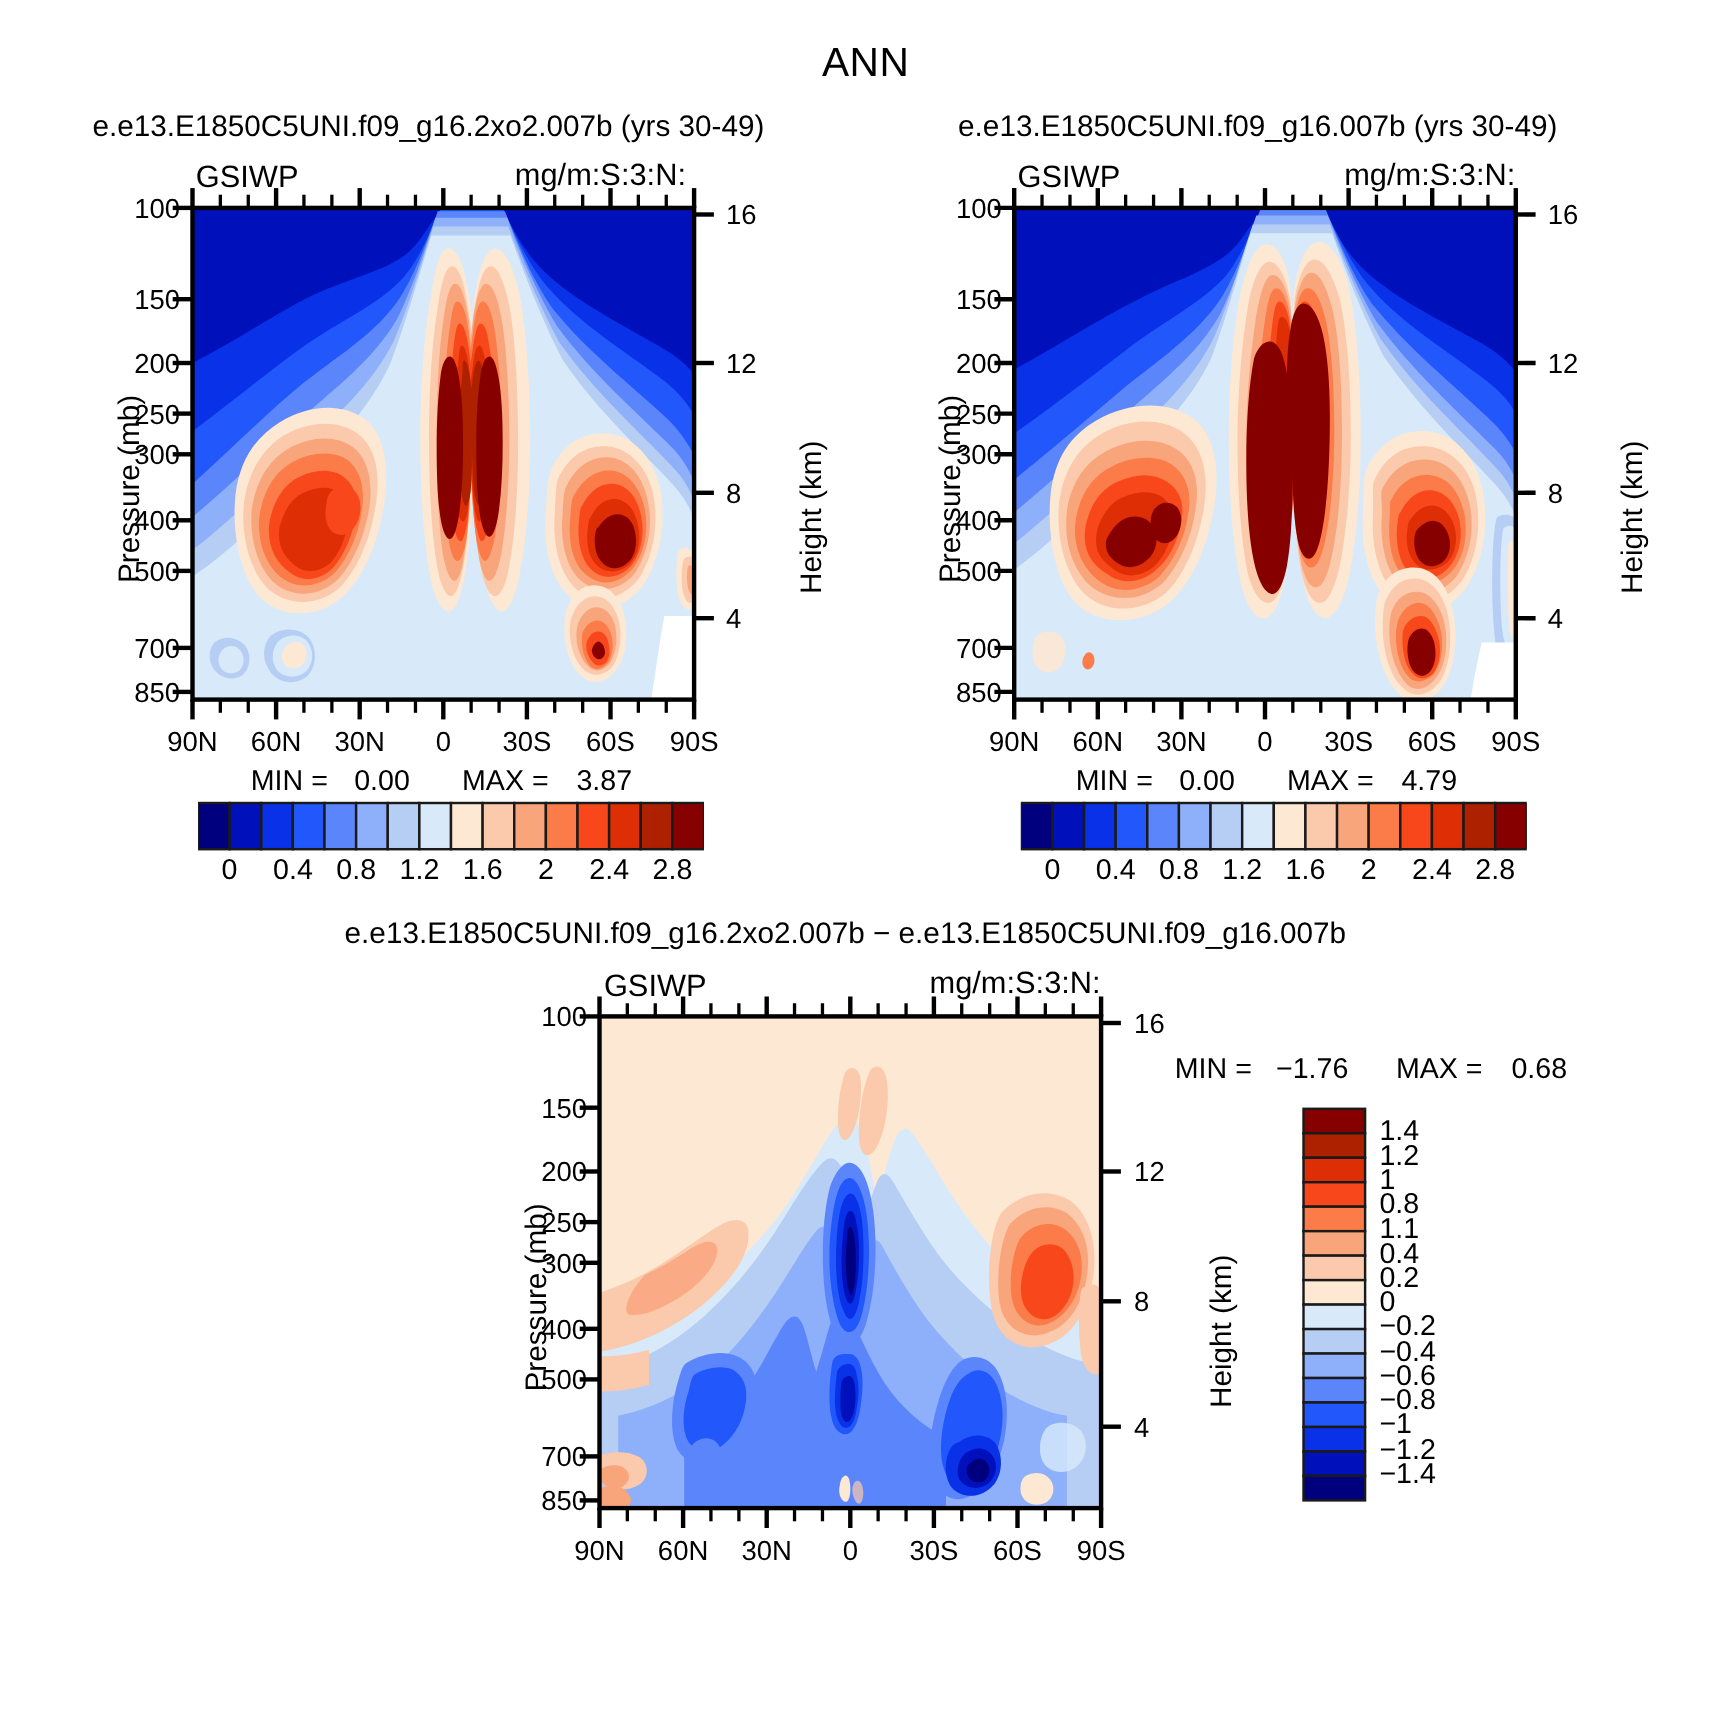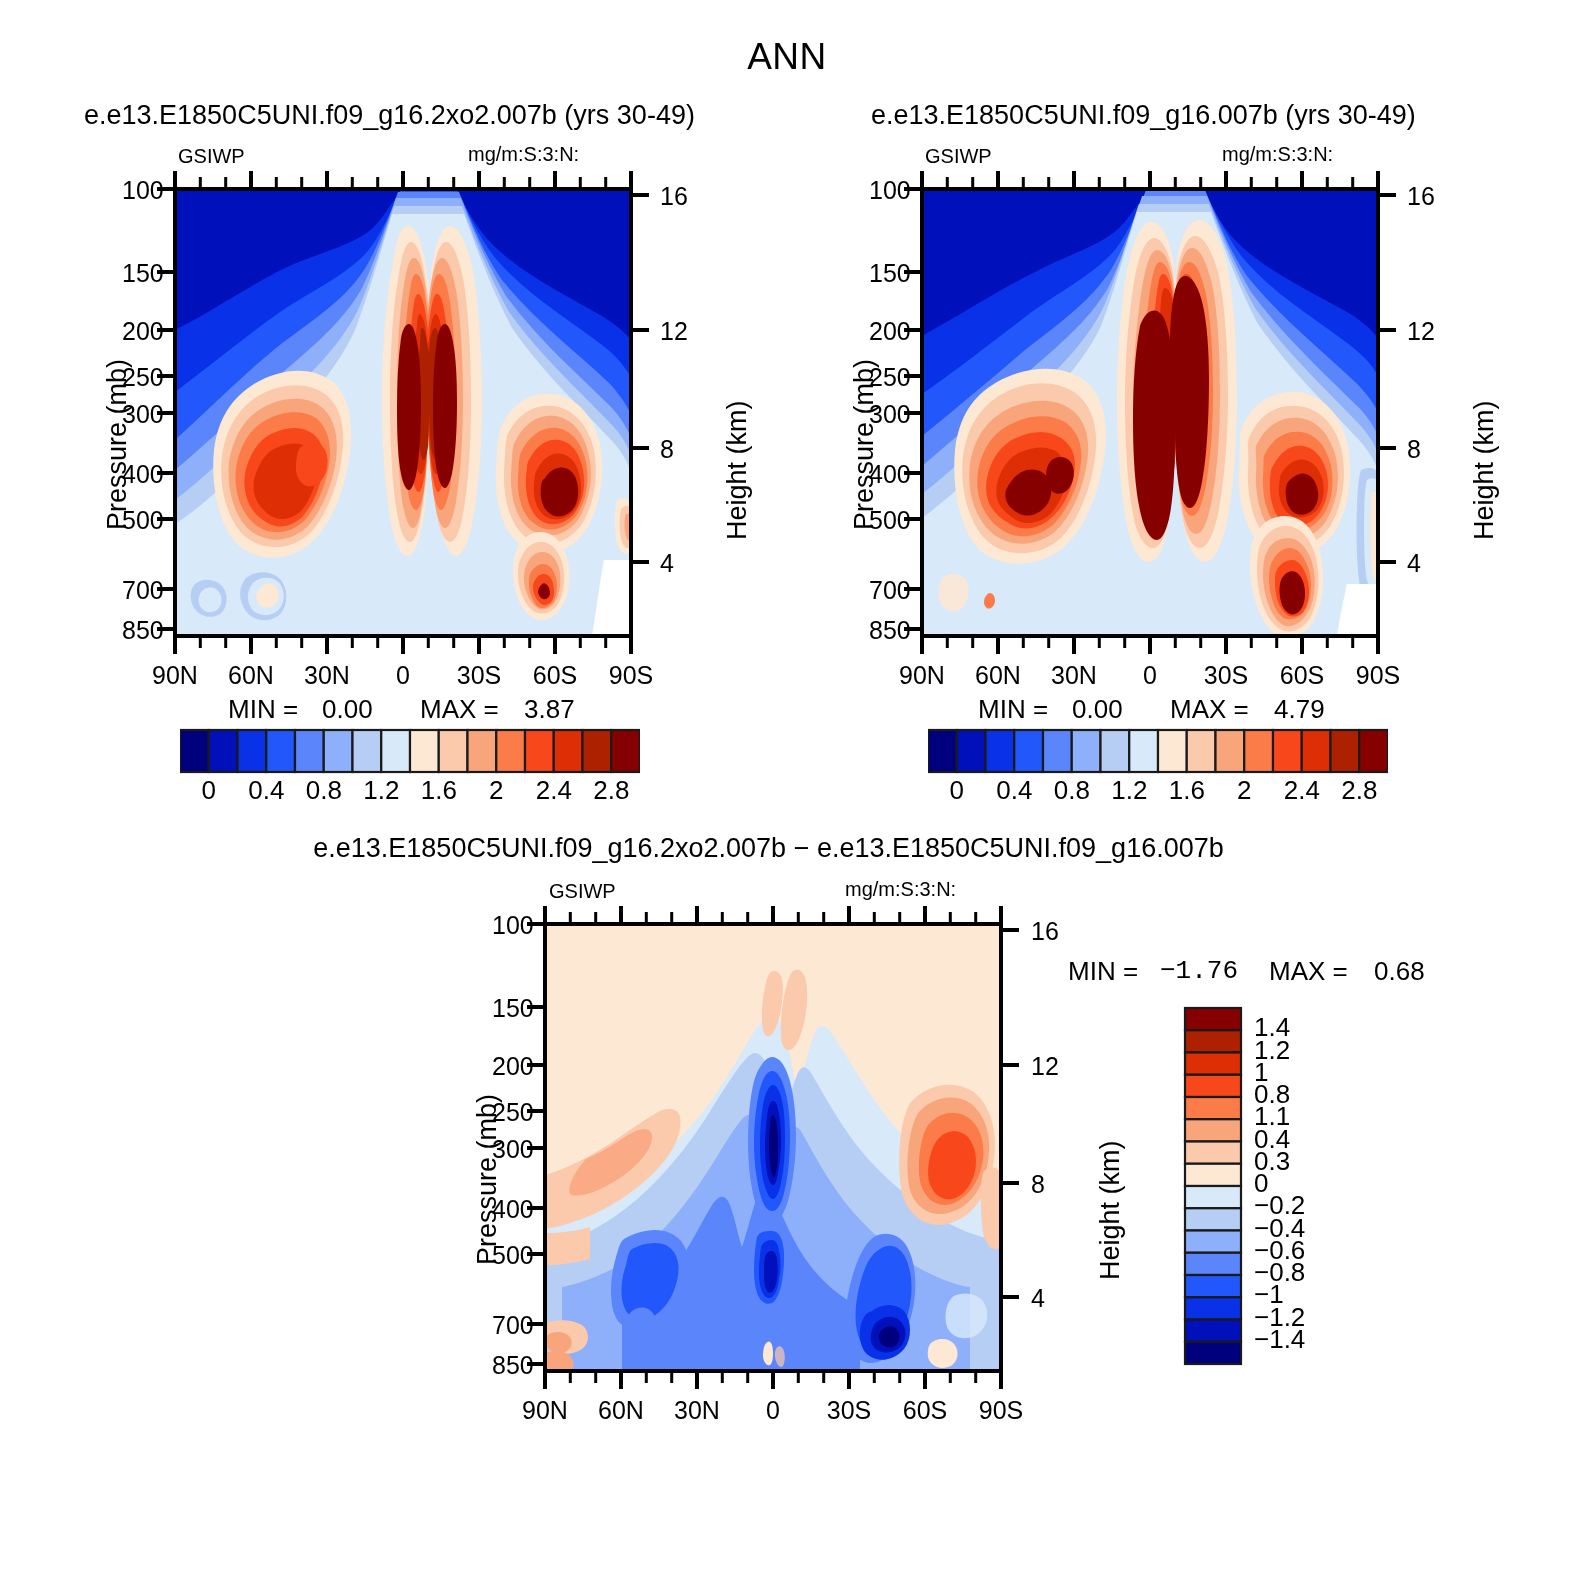--- a/index.html
+++ b/index.html
@@ -3,21 +3,21 @@
 <meta charset="utf-8">
 <style>
   html,body{margin:0;padding:0;background:#ffffff;}
   body{width:1574px;height:1577px;position:relative;
        font-family:"Liberation Sans","DejaVu Sans",sans-serif;color:#000;}
   .abs{position:absolute;}
   .ctr{text-align:center;}
   #main-title{left:0;top:36px;width:1574px;font-size:37px;letter-spacing:.5px;}
   .panel-title{font-size:27px;white-space:nowrap;margin-left:48px;}
   .axlab{font-size:25px;white-space:nowrap;}
-  .tiny{font-size:20px;white-space:nowrap;}
+  .tiny{font-size:28px;white-space:nowrap;}
   .vlabel{transform-origin:0 0;white-space:nowrap;font-size:27px;}
   .cb-num{font-size:26px;white-space:nowrap;}
   .minmax{font-size:26px;white-space:nowrap;}
   svg{display:block;}
   .frame{fill:none;stroke:#000;stroke-width:4;}
   .tick{stroke:#000;stroke-width:4;}
   .tickm{stroke:#000;stroke-width:3;}
   .cbcell{stroke:#1a1a1a;stroke-width:2.2;}
 </style>
 </head>
@@ -560,21 +560,21 @@
 
 <div class="abs axlab ctr" style="left:505px;top:1396px;width:80px;">90N</div>
 <div class="abs axlab ctr" style="left:581px;top:1396px;width:80px;">60N</div>
 <div class="abs axlab ctr" style="left:657px;top:1396px;width:80px;">30N</div>
 <div class="abs axlab ctr" style="left:733px;top:1396px;width:80px;">0</div>
 <div class="abs axlab ctr" style="left:809px;top:1396px;width:80px;">30S</div>
 <div class="abs axlab ctr" style="left:885px;top:1396px;width:80px;">60S</div>
 <div class="abs axlab ctr" style="left:961px;top:1396px;width:80px;">90S</div>
 
 <div class="abs minmax" style="left:1068px;top:956px;">MIN =</div>
-<div class="abs minmax" style="left:1160px;top:956px;font-family:Liberation Mono, monospace;">−1.76</div>
+<div class="abs minmax" style="left:1160px;top:956px;">−1.76</div>
 <div class="abs minmax" style="left:1269px;top:956px;">MAX =</div>
 <div class="abs minmax" style="left:1374px;top:956px;">0.68</div>
 
 <div class="abs" style="left:1183px;top:1006px;">
   <svg width="60" height="360" viewBox="0 0 60 360" id="cbD">
       <rect x="2" y="2.00" width="56" height="22.25" fill="#870000" class="cbcell"></rect>
       <rect x="2" y="24.25" width="56" height="22.25" fill="#ad2000" class="cbcell"></rect>
       <rect x="2" y="46.50" width="56" height="22.25" fill="#dd2e06" class="cbcell"></rect>
       <rect x="2" y="68.75" width="56" height="22.25" fill="#f8471b" class="cbcell"></rect>
       <rect x="2" y="91.00" width="56" height="22.25" fill="#fb7b49" class="cbcell"></rect>
@@ -592,21 +592,21 @@
     </svg>
 </div>
 <div class="abs" style="left:1248px;top:1006px;width:110px;height:380px;">
   <div id="cbDlab" style="position:relative;width:110px;height:380px;">
       <div class="cb-num" style="position: absolute; left: 6px; top: 6.3px; width: 100px; text-align: left;">1.4</div>
       <div class="cb-num" style="position: absolute; left: 6px; top: 28.5px; width: 100px; text-align: left;">1.2</div>
       <div class="cb-num" style="position: absolute; left: 6px; top: 50.8px; width: 100px; text-align: left;">1</div>
       <div class="cb-num" style="position: absolute; left: 6px; top: 73px; width: 100px; text-align: left;">0.8</div>
       <div class="cb-num" style="position: absolute; left: 6px; top: 95.3px; width: 100px; text-align: left;">1.1</div>
       <div class="cb-num" style="position: absolute; left: 6px; top: 117.5px; width: 100px; text-align: left;">0.4</div>
-      <div class="cb-num" style="position: absolute; left: 6px; top: 139.8px; width: 100px; text-align: left;">0.3</div>
+      <div class="cb-num" style="position: absolute; left: 6px; top: 139.8px; width: 100px; text-align: left;">0.2</div>
       <div class="cb-num" style="position: absolute; left: 6px; top: 162px; width: 100px; text-align: left;">0</div>
       <div class="cb-num" style="position: absolute; left: 6px; top: 184.3px; width: 100px; text-align: left;">−0.2</div>
       <div class="cb-num" style="position: absolute; left: 6px; top: 206.5px; width: 100px; text-align: left;">−0.4</div>
       <div class="cb-num" style="position: absolute; left: 6px; top: 228.8px; width: 100px; text-align: left;">−0.6</div>
       <div class="cb-num" style="position: absolute; left: 6px; top: 251px; width: 100px; text-align: left;">−0.8</div>
       <div class="cb-num" style="position: absolute; left: 6px; top: 273.3px; width: 100px; text-align: left;">−1</div>
       <div class="cb-num" style="position: absolute; left: 6px; top: 295.5px; width: 100px; text-align: left;">−1.2</div>
       <div class="cb-num" style="position: absolute; left: 6px; top: 317.8px; width: 100px; text-align: left;">−1.4</div>
     </div>
 </div>

